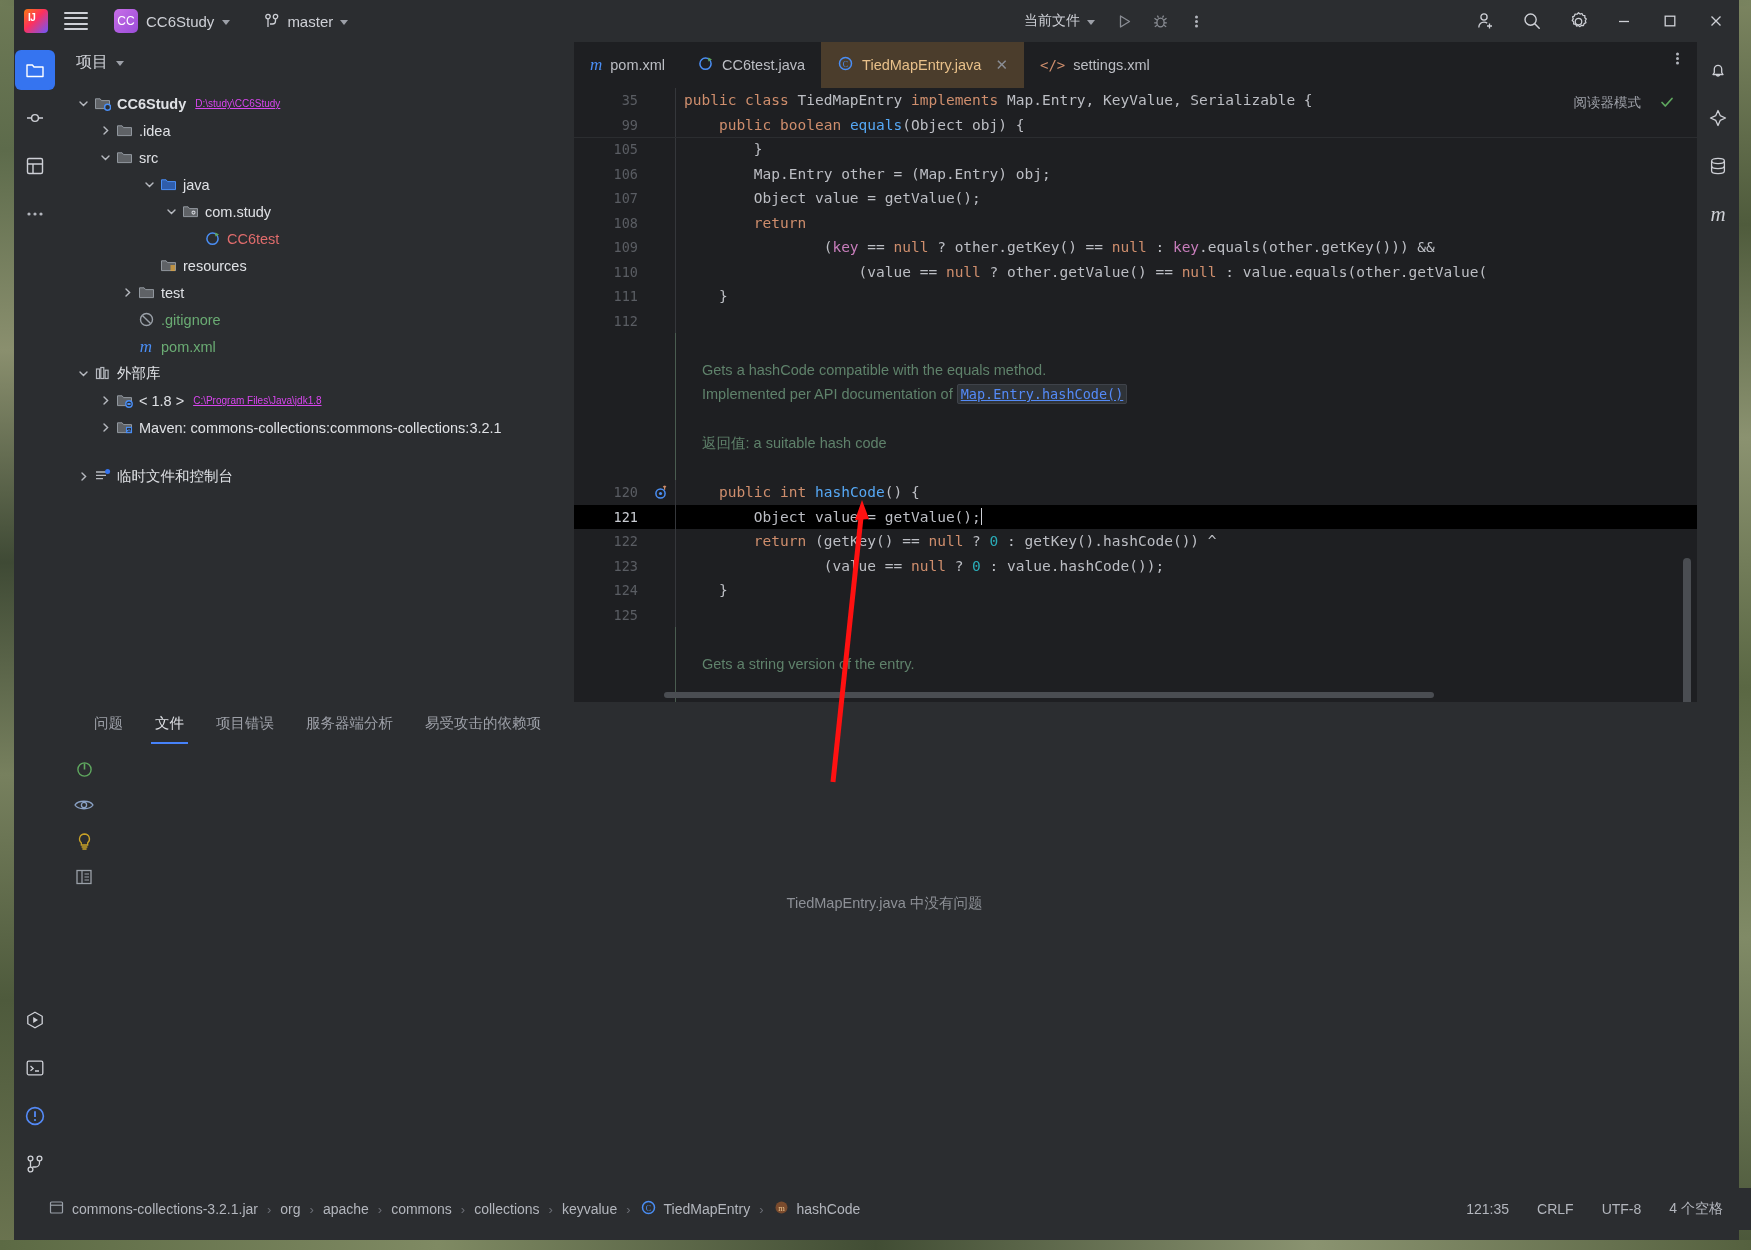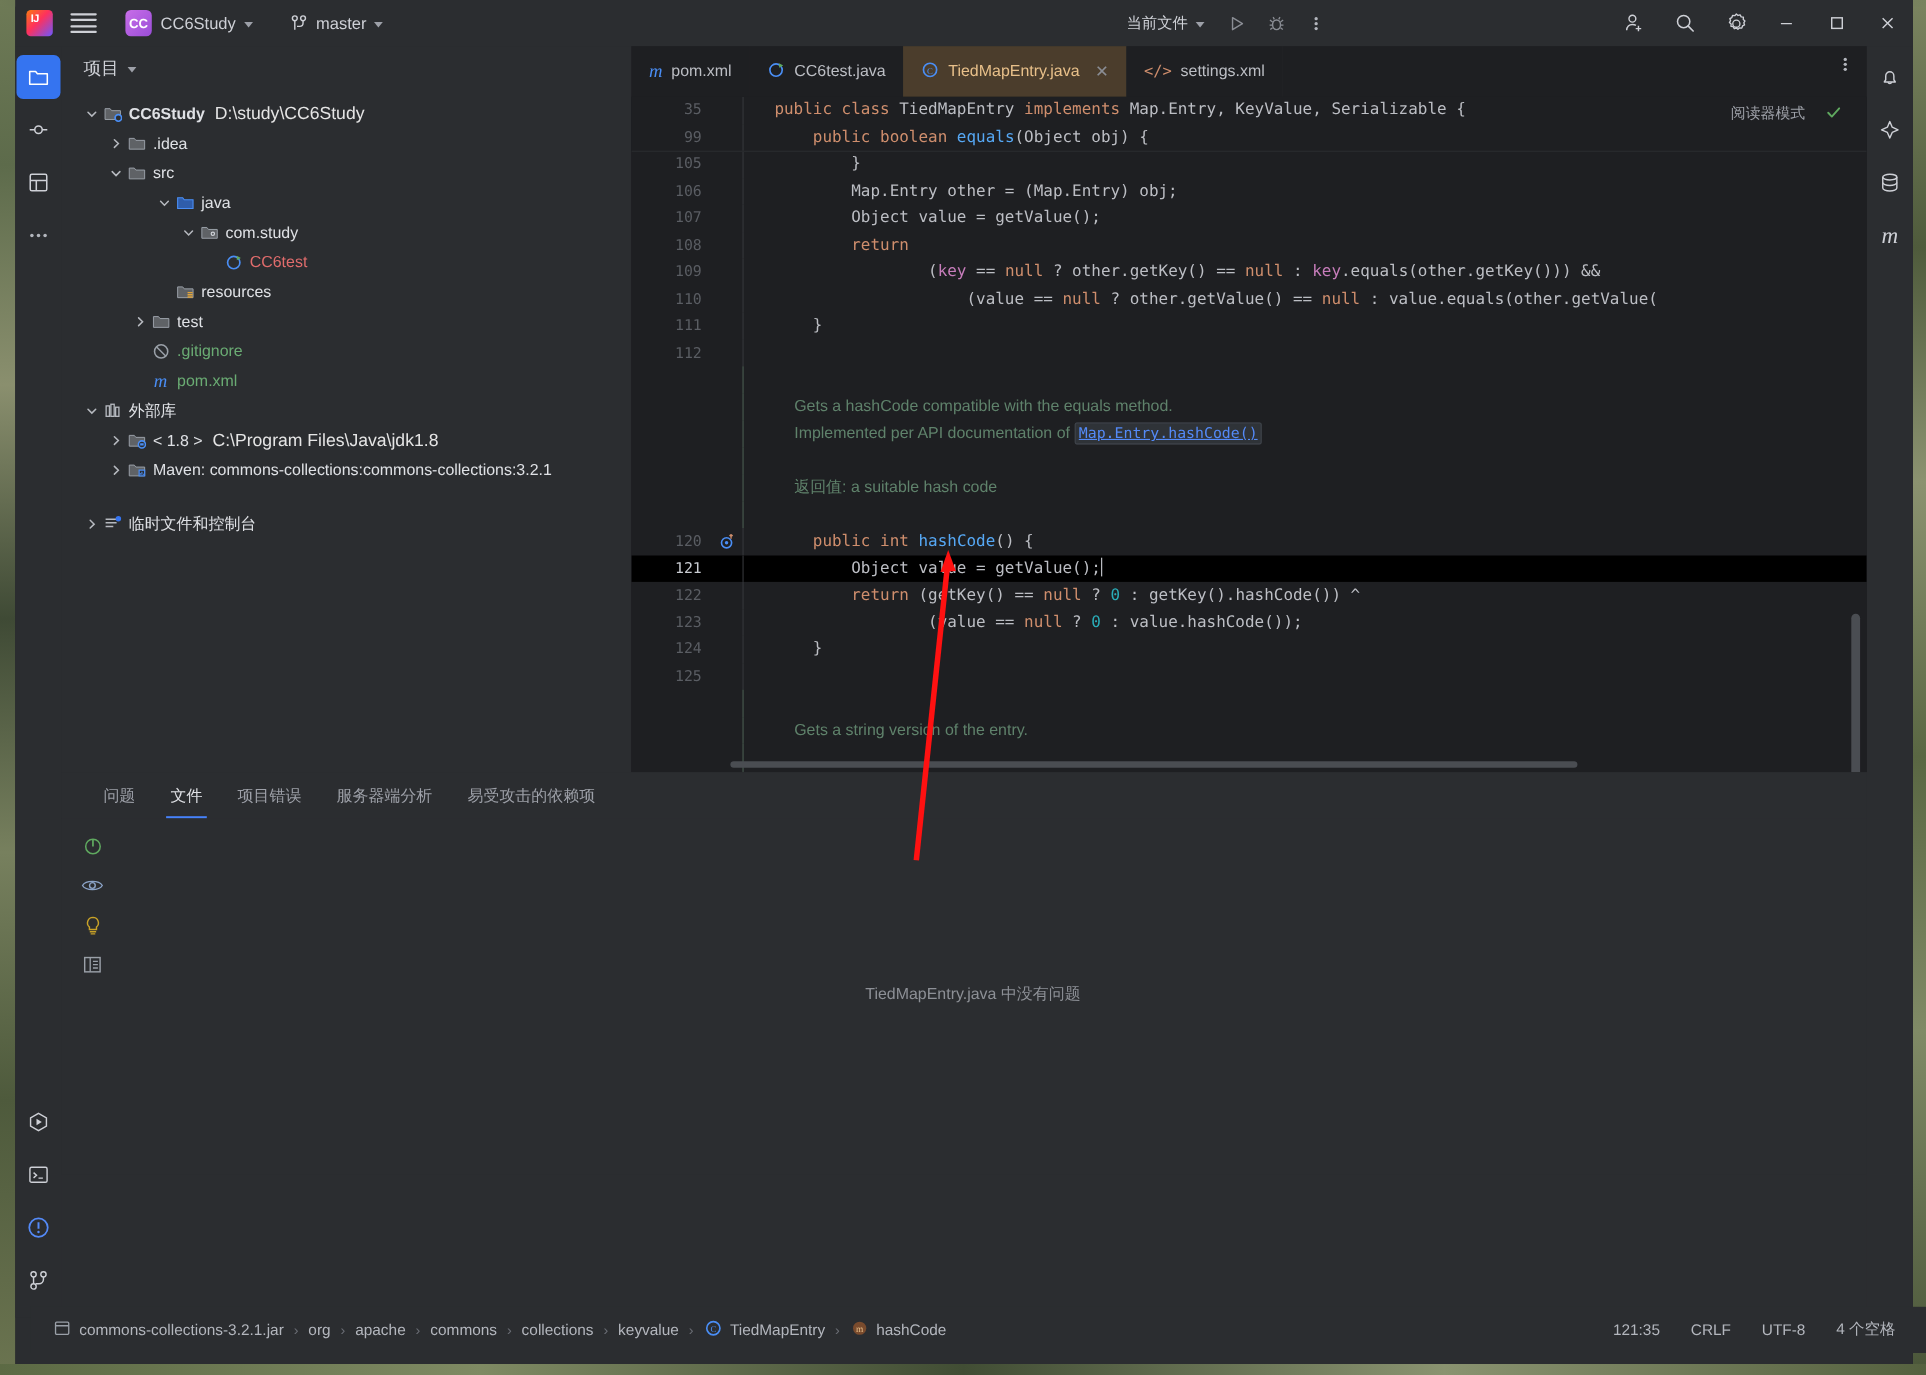--- a/index.html
+++ b/index.html
@@ -33,21 +33,21 @@
     background: linear-gradient(135deg,#f97a12 0%,#fe315d 45%,#6b57ff 100%);
     position:relative; margin-right:16px; }
   .ij-logo::after { content:"IJ"; position:absolute; left:4px; top:3px; font-size:10px;
     font-weight:bold; color:#fff; letter-spacing:-0.5px; }
   .burger { width:24px; height:18px; display:flex; flex-direction:column; justify-content:space-between;
     margin-right:18px; cursor:pointer; }
   .burger i { display:block; height:2px; background:#ced0d6; border-radius:1px; }
   .proj-chip { display:flex; align-items:center; gap:8px; padding:3px 8px; border-radius:5px; cursor:pointer; }
   .proj-icon { width:24px; height:24px; border-radius:5px;
     background: linear-gradient(135deg,#c86ee8 0%,#9a4dd8 100%);
-    color:#fff; font-size:12px; font-weight:bold; display:flex; align-items:center; justify-content:center; }
+    color:#fff; font-size:12px; font-weight:normal; display:flex; align-items:center; justify-content:center; }
   .proj-name { font-size:15px; color:#ced0d6; }
   .chev { width:0;height:0; border-left:4px solid transparent; border-right:4px solid transparent;
     border-top:5px solid #9da0a8; margin-top:2px;}
   .branch-chip { display:flex; align-items:center; gap:7px; padding:3px 8px; margin-left:18px; border-radius:5px; cursor:pointer;}
   .branch-name { font-size:15px; color:#ced0d6; }
 
   .tb-center { position:absolute; left:1002px; top:0; height:42px; display:flex; align-items:center; gap:6px; }
   .runcfg { display:flex; align-items:center; gap:7px; padding:4px 8px; border-radius:5px; cursor:pointer; }
   .runcfg span { font-size:14px; color:#ced0d6; }
   .tbtn { width:30px; height:30px; display:flex; align-items:center; justify-content:center;
@@ -73,21 +73,21 @@
   .project { position:absolute; left:42px; top:42px; width:518px; height:660px; background:#2b2d30; }
   .proj-header { height:40px; display:flex; align-items:center; padding-left:20px; gap:8px; }
   .proj-title { font-size:16px; color:#ced0d6; }
   .tree { padding-top:8px; font-size:14.5px; }
   .node { display:flex; align-items:center; height:27px; padding-right:8px; cursor:pointer; white-space:nowrap; }
   .tw { width:18px; display:flex; align-items:center; justify-content:center; flex:0 0 18px; }
   .tw svg { display:block; }
   .ic { width:20px; flex:0 0 20px; display:flex; align-items:center; justify-content:center; margin-right:5px; }
   .lbl { color:#dfe1e5; }
   .lbl.bold { font-weight:bold; }
-  .sub { color:#e5e5e5; margin-left:9px; font-size:16px; }
+  .sub { color:#d946ef; margin-left:9px; font-size:10px;text-decoration:underline; }
   .lbl.green { color:#6aab73; }
   .lbl.red { color:#e06c6c; }
 
   
   .editor-area { position:absolute; left:560px; top:42px; width:1123px; height:660px; background:#1e1f22; }
   .tabs { height:46px; background:#2b2d30; display:flex; align-items:stretch; position:relative; }
   .tab { display:flex; align-items:center; gap:8px; padding:0 16px; font-size:14.5px; color:#bcbec4;
     cursor:pointer; position:relative; }
   .tab.inactive { background:#1e1f22; }
   .tab.active { background:#4b3d2c; color:#e8c08a; }
@@ -98,21 +98,21 @@
   .code-wrap { position:absolute; left:0; top:46px; width:1123px; height:614px; background:#1e1f22;
     font-family:"DejaVu Sans Mono", monospace; font-size:14.5px; overflow:hidden; }
   .sticky { position:absolute; left:0; top:0; width:1123px; background:#1e1f22; z-index:6;
     border-bottom:1px solid #2b2d30; }
   .crow { position:relative; height:24.5px; line-height:24.5px; white-space:pre; }
   .crow.cur { background:#000000; }
   .gut { position:absolute; left:0; top:0; width:74px; text-align:right; color:#5a5d63; font-size:13.5px;
     padding-right:10px; }
   .gut.cur { color:#c9ccd2; }
   .gicon { position:absolute; left:78px; top:4px; }
-  .ctext { position:absolute; left:110px; top:0; color:#bcbec4;margin-left:20px; }
+  .ctext { position:absolute; left:110px; top:0; color:#bcbec4; }
   .indent-guide { position:absolute; top:0; width:1px; height:24.5px; background:#35373b; }
 
   .kw { color:#cf8e6d; }
   .fn { color:#56a8f5; }
   .num { color:#2aacb8; }
   .fld { color:#c77dbb; }
   .doc { color:#5f826b; font-family:"Liberation Sans", sans-serif; font-size:14.5px; }
   .doclink { color:#548af7; text-decoration:underline; background:#2f3338; padding:1px 3px;
     border:1px solid #3f434a; border-radius:2px; font-family:"DejaVu Sans Mono",monospace; font-size:13.5px;}
   .docbar { position:absolute; left:101px; top:0; width:1px; height:100%; background:#4a5c50; }

